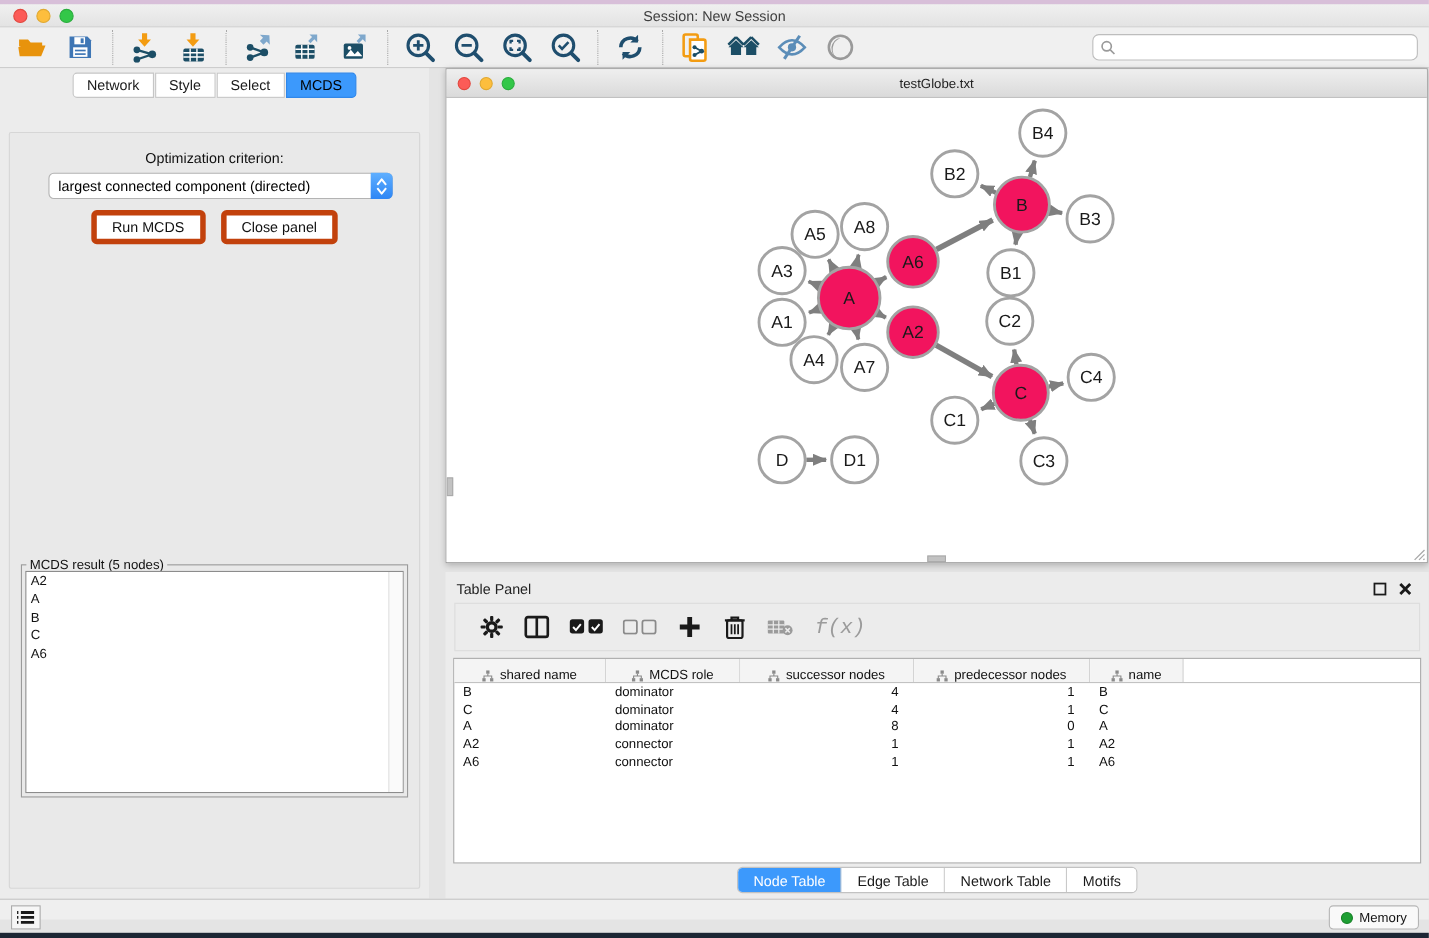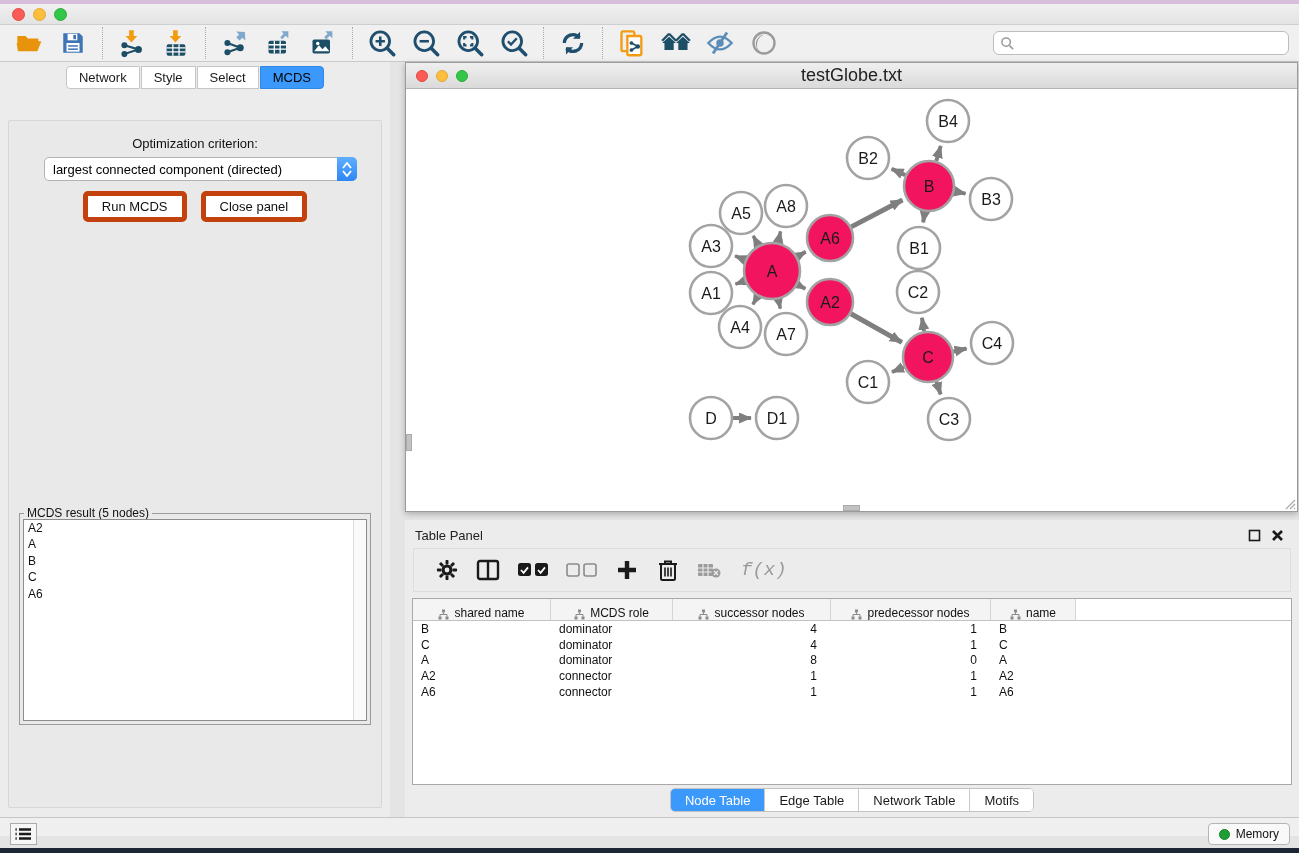--- a/index.html
+++ b/index.html
@@ -63,21 +63,21 @@
     background:#FAFAFA; border-left:1px solid #E0E0E0; }
   .list-item { font-size:12px; color:#111; padding:1.5px 0 1.5px 4px; line-height:13.5px;}
 
   
   .net-window { position:absolute; left:405px; top:62px; width:893px; height:450px;
     background:#FFFFFF; border:1px solid #9B9B9B; box-shadow:0 2px 6px rgba(0,0,0,0.25); }
   .net-titlebar { height:26px; background:linear-gradient(#EFEFEF,#DADADA);
     border-bottom:1px solid #B3B3B3; display:flex; align-items:center; position:relative; }
   .net-titlebar .lights { margin-left:10px; }
   .net-titlebar .light{ width:12px; height:12px; }
-  .net-title { position:absolute; left:0; right:0; text-align:center; font-size:18px; color:#222; }
+  .net-title { position:absolute; left:0; right:0; text-align:center; font-size:12px; color:#222; }
   .net-canvas { position:absolute; left:0; top:26px; right:0; bottom:0; background:#FFFFFF; overflow:hidden;}
   .v-thumb { position:absolute; left:0px; top:345px; width:6px; height:17px; background:#C2C2C2; border:1px solid #ABABAB;}
   .h-thumb { position:absolute; left:437px; bottom:0px; width:17px; height:6px; background:#C2C2C2; border:1px solid #ABABAB;}
   .resize-grip { position:absolute; right:1px; bottom:1px; width:14px; height:14px; }
 
   
   .table-panel { position:absolute; left:405px; top:520px; width:894px; height:297px; background:#ECECEC; }
   .tp-toolbar { position:absolute; left:8px; top:28px; right:8px; height:44px;
     background:#ECECEC; border:1px solid #DDDDDD; display:flex; align-items:center; gap:15px; padding-left:20px;}
   .tp-btn { width:26px; height:26px; display:flex; align-items:center; justify-content:center; }
@@ -111,20 +111,21 @@
 <body>
 
 <div class="top-strip"></div>
 
 <div class="titlebar">
   <div class="lights">
     <div class="light red"></div>
     <div class="light yellow"></div>
     <div class="light green"></div>
   </div>
+  <div class="titlebar-title">Session: New Session</div>
 </div>
 
 <div class="toolbar">
   <div class="tb-group">
     <div class="tb-btn">
       <svg width="28" height="28" viewBox="0 0 24 24">
         <path d="M2 6 h7 l2 2.2 h9 v3 H2 z" fill="#E8930C"></path>
         <path d="M1.4 12 l3-1.4 h18.2 l-3.4 8.4 H2.5 z" fill="#E8930C"></path>
       </svg>
     </div>

